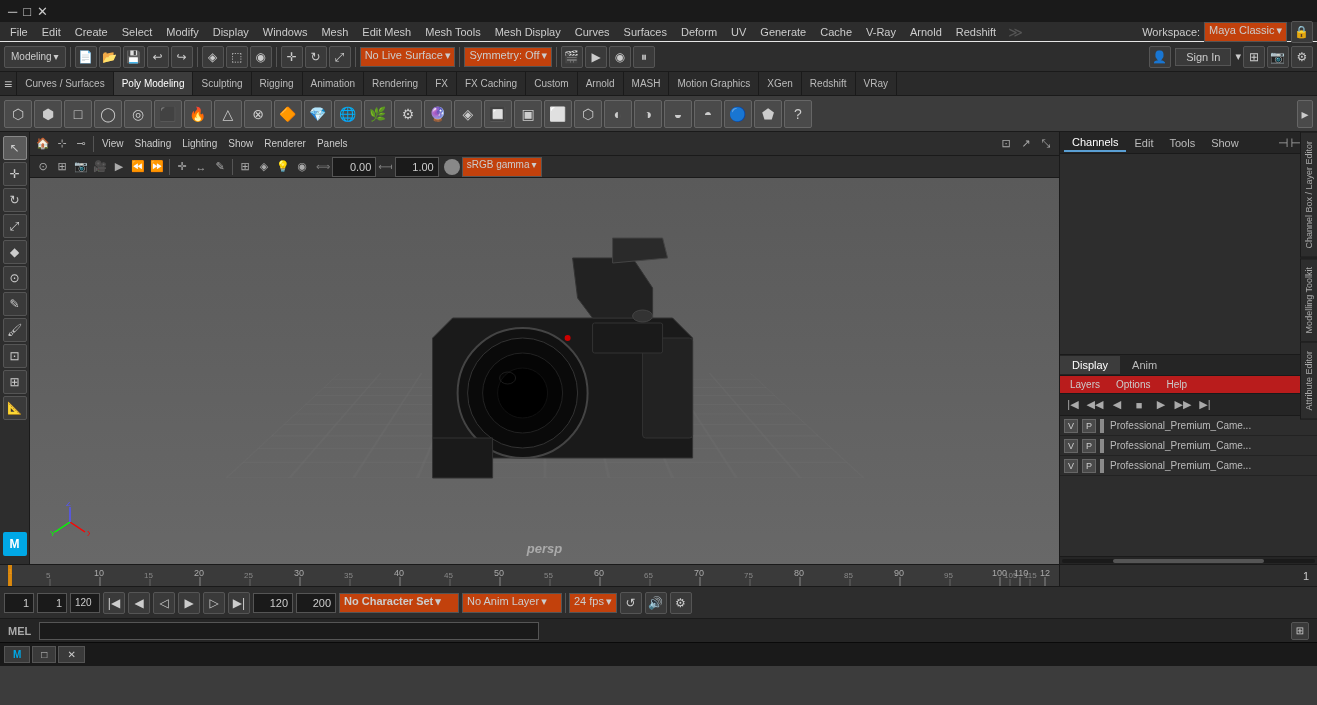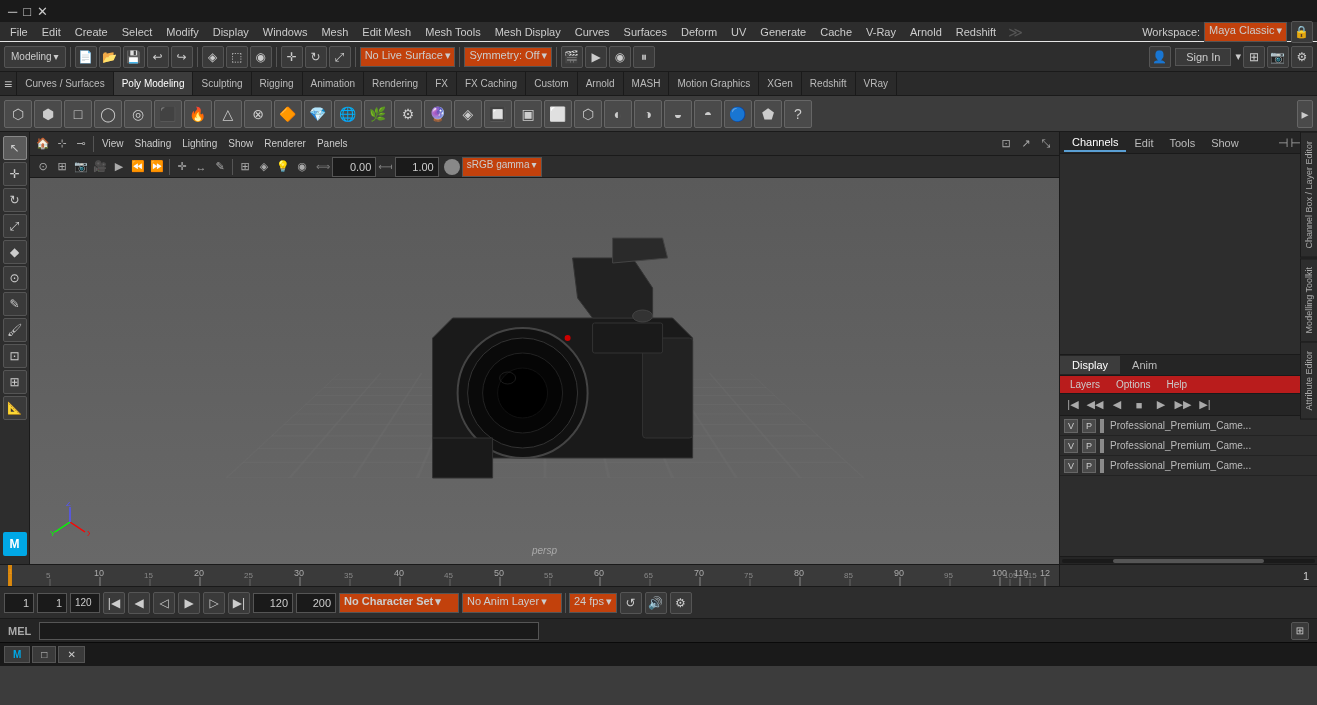--- a/index.html
+++ b/index.html
@@ -184,22 +184,23 @@
       overflow: hidden;
     }
 
     
     #persp-label {
       position: absolute;
       bottom: 8px;
       left: 50%;
       transform: translateX(-50%);
       color: #aaa;
-      font-size: 10px;
+      font-size: 13px;
       font-style: italic;
+      font-weight: bold;
     }
 
     
     #grid-svg {
       position: absolute;
       bottom: 60px;
       left: 50%;
       transform: translateX(-50%);
       opacity: 0.4;
     }

